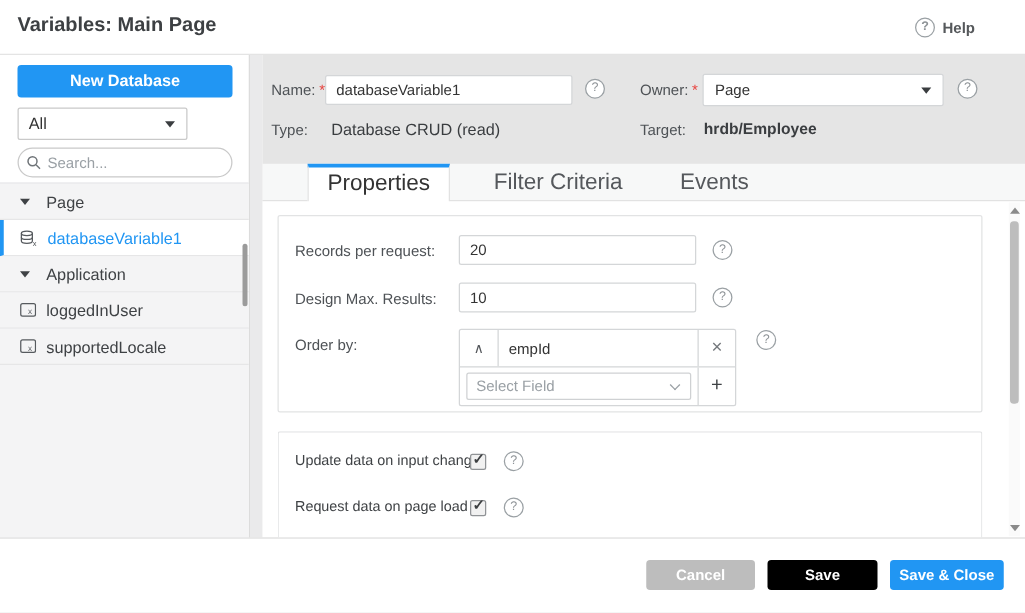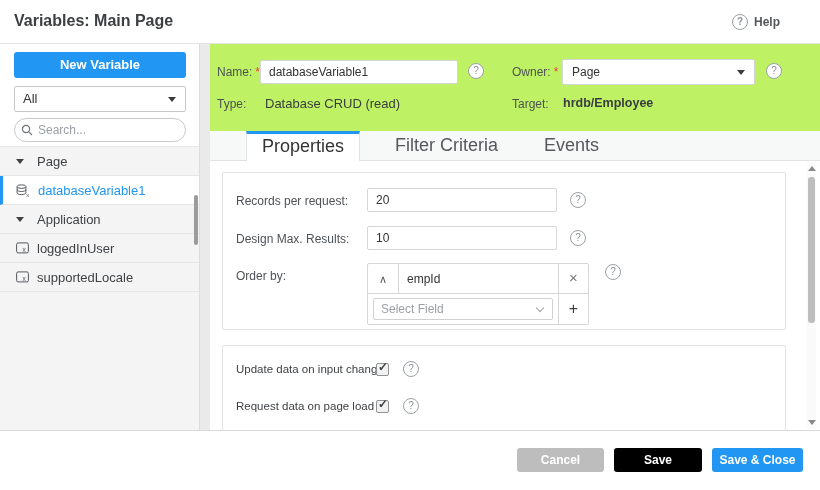--- a/index.html
+++ b/index.html
@@ -9,35 +9,35 @@
     background:#ffffff; color:#333; position:relative; overflow:hidden;
   }
   
   .header { position:absolute; top:0; left:0; width:820px; height:44px; background:#fff; border-bottom:1px solid #e4e4e4;font-weight:bold; }
   .title { position:absolute; left:14px; top:12px; font-size:16px; color:#3d4043; }
   .help { position:absolute; right:40px; top:14px; display:flex; align-items:center; gap:6px; font-size:12px; color:#55585b; cursor:pointer; }
   .qicon { width:16px; height:16px; border:1px solid #9aa0a4; border-radius:50%; color:#8d9296; font-size:10px; line-height:14px; text-align:center; display:inline-block; background:#fff; flex:none; }
   
   .sidebar { position:absolute; top:44px; left:0; width:200px; height:386px; background:#fff; border-right:1px solid #dcdcdc; }
   .btn-new { position:absolute; left:14px; top:8px; width:172px; height:26px; background:#2196f3; color:#fff; font-weight:bold; font-size:13px; border:none; border-radius:3px; text-align:center; line-height:26px; cursor:pointer; font-family:inherit; }
-  .filter-select { position:absolute; left:14px; top:42px; width:172px; height:26px; border:1px solid #c9c9c9; border-radius:2px; font-size:13px; color:#333; line-height:24px; padding-left:8px; background:#fff; cursor:pointer; }
+  .filter-select { position:absolute; left:14px; top:42px; width:136px; height:26px; border:1px solid #c9c9c9; border-radius:2px; font-size:13px; color:#333; line-height:24px; padding-left:8px; background:#fff; cursor:pointer; }
   .caret-down { position:absolute; width:0; height:0; border-left:4px solid transparent; border-right:4px solid transparent; border-top:5px solid #3a3d40; }
   .filter-select .caret-down { right:9px; top:10px; }
   .search-box { position:absolute; left:14px; top:74px; width:172px; height:24px; border:1px solid #c9c9c9; border-radius:12px; display:flex; align-items:center; padding-left:6px; gap:5px; background:#fff; }
   .search-box input { border:none; outline:none; font-size:12px; color:#555; width:130px; font-family:inherit; background:transparent; }
   .search-box input::placeholder { color:#9aa0a5; }
   .tree { position:absolute; top:102px; left:0; width:199px; bottom:0; background:#f4f4f5; border-top:1px solid #e6e6e7; }
   .tree-row { height:29px; border-bottom:1px solid #e6e6e7; display:flex; align-items:center; padding-left:16px; font-size:13px; color:#3f4245; cursor:pointer; background:#f4f4f5; }
   .tree-row .tcaret { width:0; height:0; border-left:4px solid transparent; border-right:4px solid transparent; border-top:5px solid #3f4245; margin-right:13px; flex:none; }
   .tree-row .ticon { margin-right:8px; flex:none; display:inline-flex; }
   .tree-row.selected { background:#fff; border-left:3px solid #2196f3; padding-left:13px; color:#2196f3; }
   .sb-thumb { position:absolute; right:1px; top:151px; width:4px; height:50px; background:#9b9b9b; border-radius:2px; cursor:pointer; }
   .divider { position:absolute; left:200px; top:44px; width:10px; height:386px; background:#eaeaeb; }
   
-  .content { position:absolute; left:210px; top:44px; width:610px; height:386px; background:#bef264; }
+  .content { position:absolute; left:210px; top:44px; width:610px; height:386px; background:#e5e5e5; }
   .lbl { font-size:12px; color:#4e5256; }
   .req { color:#e8433f; margin-left:3px; }
   .txtinput { border:1px solid #d4d6d8; border-radius:2px; font-size:12px; color:#333; padding-left:8px; font-family:inherit; background:#fff; outline:none; }
   .name-lbl   { position:absolute; left:7px;  top:21px; }
   .name-input { position:absolute; left:50px; top:16px; width:198px; height:24px; }
   .q-name     { position:absolute; left:258px; top:19px; }
   .owner-lbl  { position:absolute; left:302px; top:21px; }
   .owner-sel  { position:absolute; left:352px; top:15px; width:193px; height:26px; border:1px solid #d4d6d8; border-radius:2px; font-size:12px; color:#333; line-height:24px; padding-left:9px; background:#fff; cursor:pointer; }
   .owner-sel .caret-down { right:9px; top:10px; }
   .q-owner    { position:absolute; left:556px; top:19px; }
@@ -97,21 +97,21 @@
 
 <div class="header">
   <div class="title">Variables: Main Page</div>
   <div class="help">
     <span class="qicon">?</span>
     <span>Help</span>
   </div>
 </div>
 
 <div class="sidebar">
-  <button class="btn-new">New Variable</button>
+  <button class="btn-new">New Database</button>
   <div class="filter-select">
     <span>All</span>
     <span class="caret-down"></span>
   </div>
   <div class="search-box">
     <span>
       <svg width="12" height="12" viewBox="0 0 12 12">
           <circle cx="5" cy="5" r="3.6" fill="none" stroke="#6f7478" stroke-width="1.2"></circle>
           <line x1="7.8" y1="7.8" x2="11" y2="11" stroke="#6f7478" stroke-width="1.2"></line>
         </svg>

